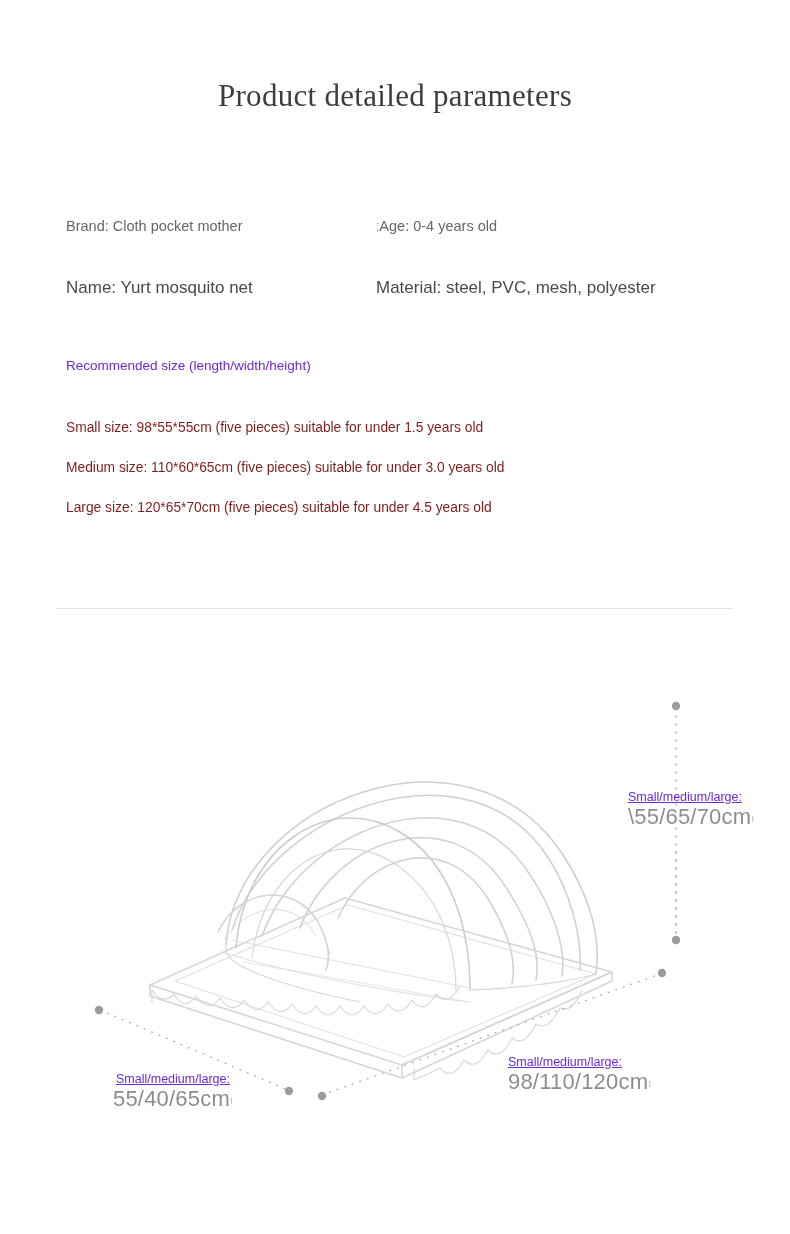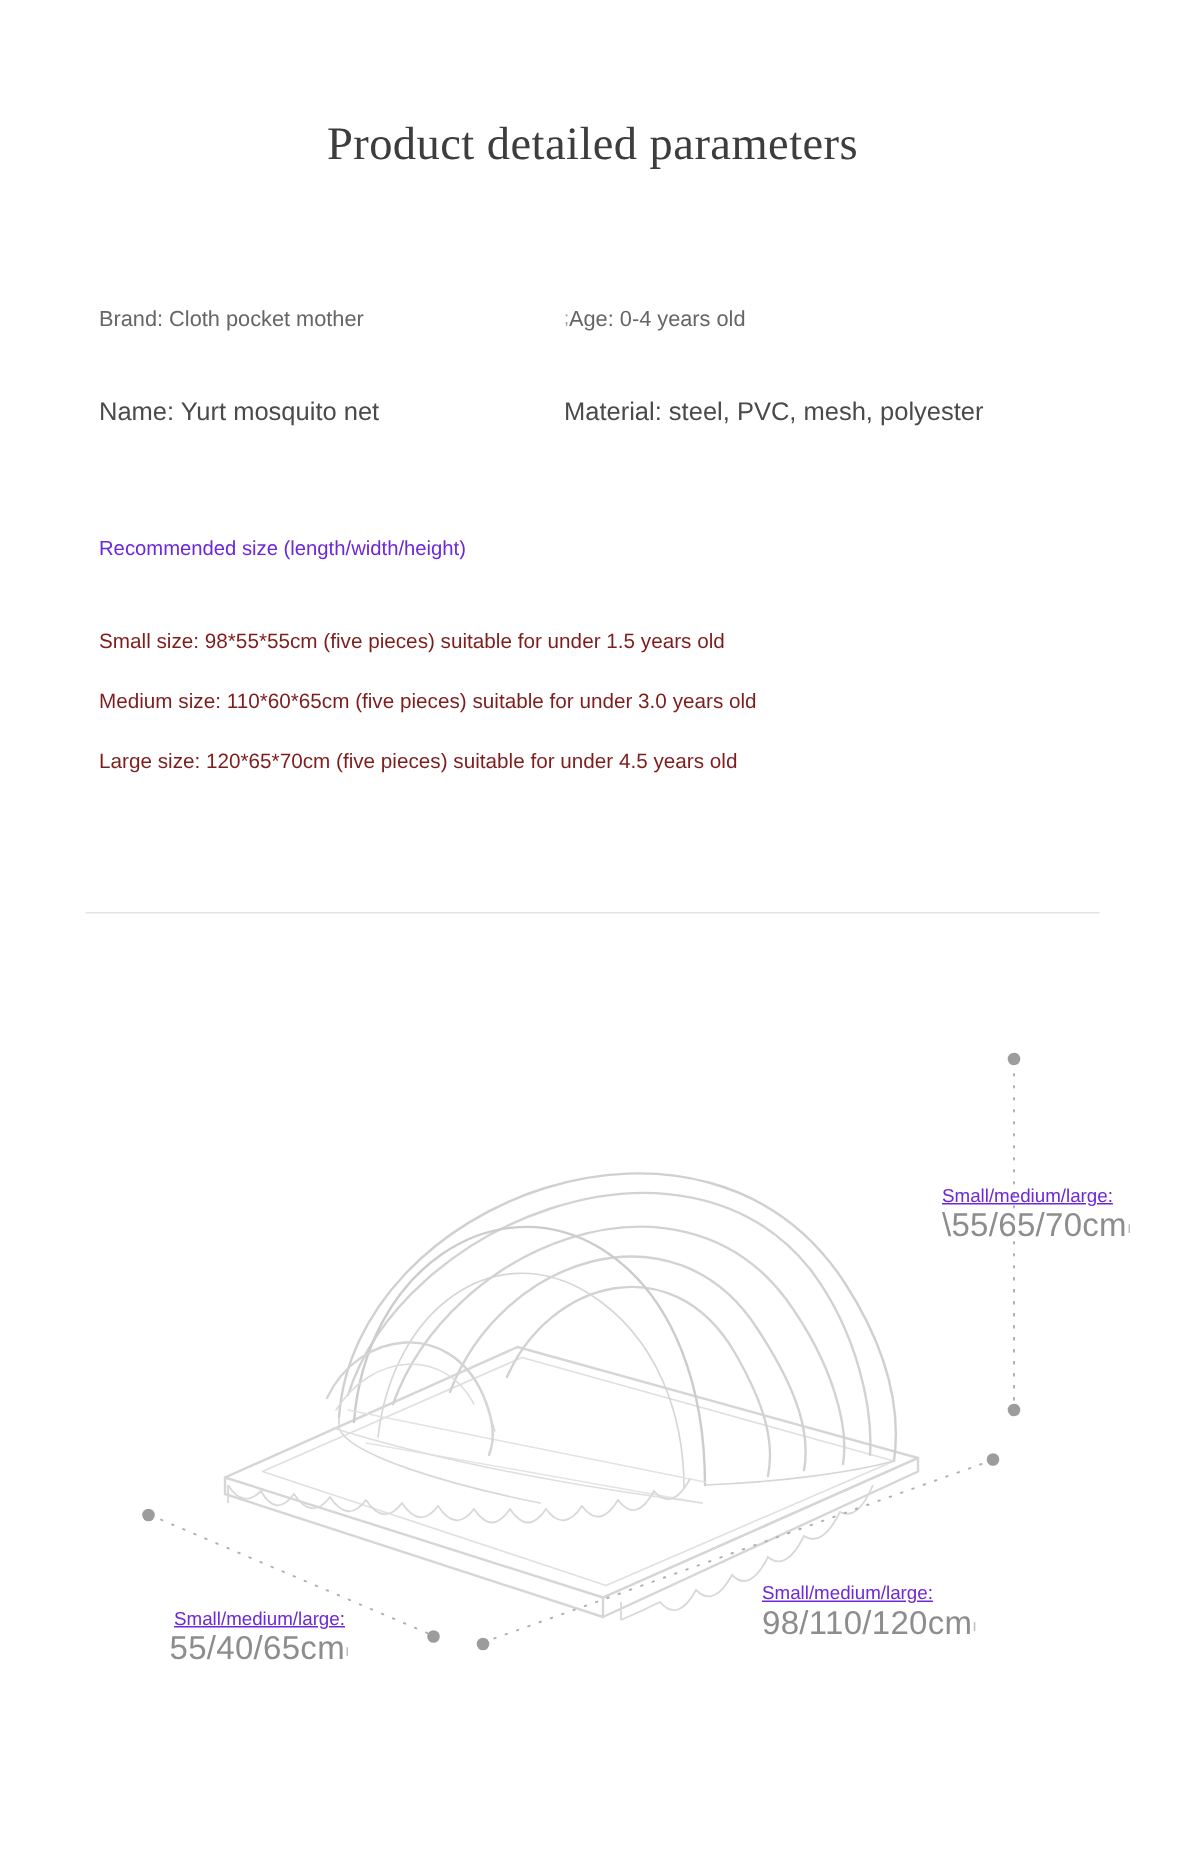--- a/index.html
+++ b/index.html
@@ -27,21 +27,21 @@
     width: 790px;
     text-align: center;
     font-family: "Liberation Serif", serif;
     font-size: 31px;
     color: #3d3d3d;
     letter-spacing: 0.3px;
     font-weight: 400;
   }
   .specs {
     position: absolute;
-    top: 205px;
+    top: 218px;
     left: 0;
     width: 790px;
   }
   .spec-row {
     position: relative;
     height: 46px;
   }
   .spec-left {
     position: absolute;
     left: 66px;

